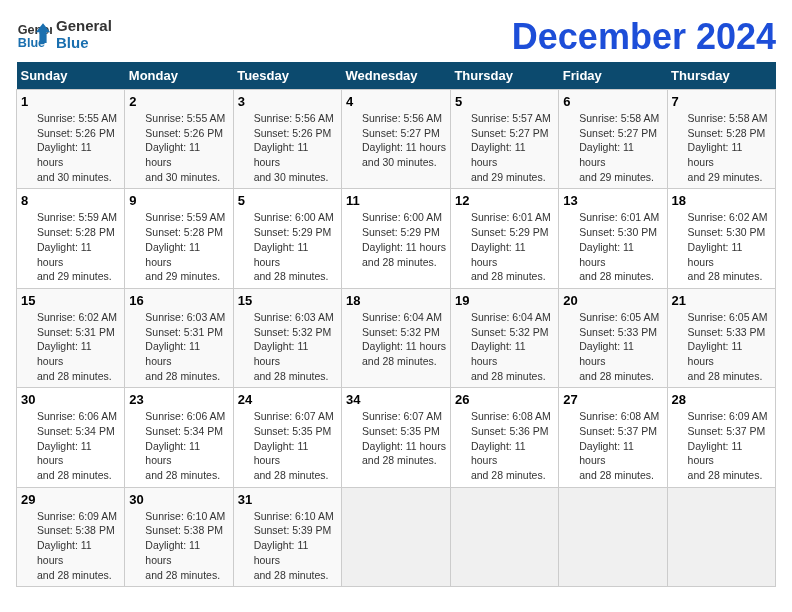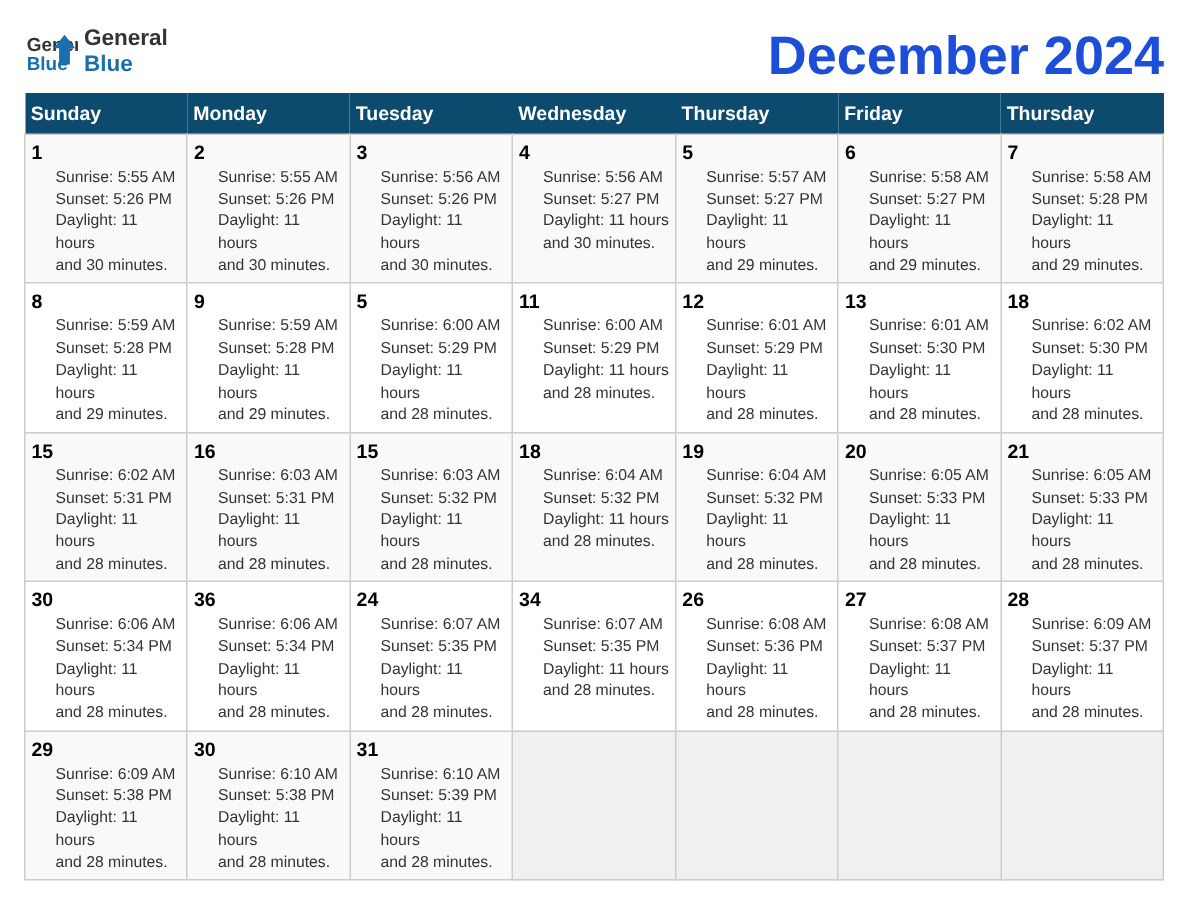--- a/index.html
+++ b/index.html
@@ -310,21 +310,21 @@
         <td>
         <span class="day-num">30</span>
         <div class="day-info">
           Sunrise: 6:06 AM<br>
           Sunset: 5:34 PM<br>
           Daylight: 11 hours<br>
           and 28 minutes.
         </div>
       </td>
         <td>
-        <span class="day-num">36</span>
+        <span class="day-num">23</span>
         <div class="day-info">
           Sunrise: 6:06 AM<br>
           Sunset: 5:34 PM<br>
           Daylight: 11 hours<br>
           and 28 minutes.
         </div>
       </td>
         <td>
         <span class="day-num">24</span>
         <div class="day-info">

